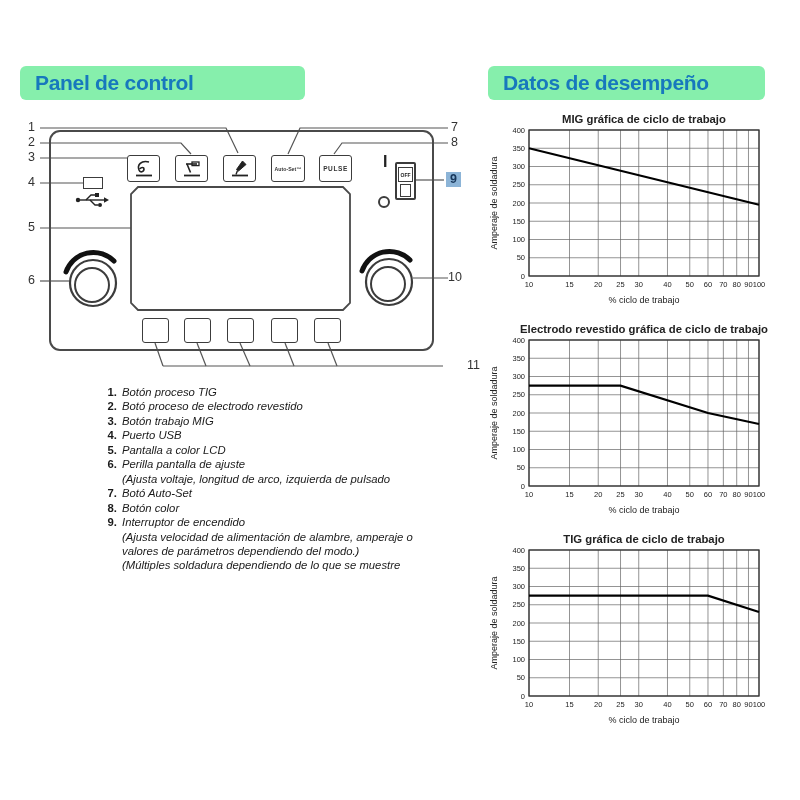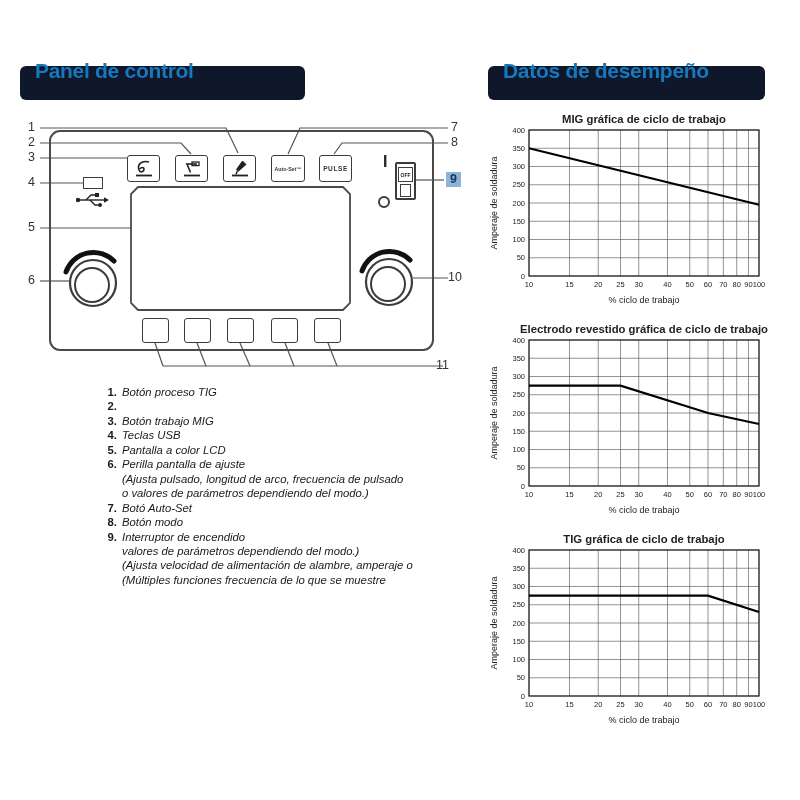--- a/index.html
+++ b/index.html
@@ -2,22 +2,22 @@
 <html><head>
 <meta charset="utf-8">
 <style>
   html,body{margin:0;padding:0;}
   body{
     width:800px;height:800px;position:relative;background:#ffffff;
     font-family:"Liberation Sans", sans-serif;color:#1a1a1a;overflow:hidden;
   }
   
   .hdr{
-    position:absolute;top:66px;height:33px;background:#0f172a;border-radius:6px;
-    display:flex;align-items:flex-end;padding:17px 15px;box-sizing:border-box;
+    position:absolute;top:66px;height:33px;background:#86efac;border-radius:6px;
+    display:flex;align-items:center;padding:17px 15px;box-sizing:border-box;
     font-weight:bold;font-size:21px;color:#1778bd;letter-spacing:-0.3px;
   }
   .hdr-left{left:20px;width:285px;}
   .hdr-right{left:488px;width:277px;}
 
   
   .diagram{position:absolute;left:0;top:0;width:800px;height:800px;pointer-events:none;}
   .overlay{position:absolute;left:0;top:0;}
 
   .co{position:absolute;font-size:12.5px;font-weight:500;color:#333;line-height:13px;}
@@ -161,64 +161,64 @@
   <span class="co" style="left:28px;top:121px;">1</span>
   <span class="co" style="left:28px;top:136px;">2</span>
   <span class="co" style="left:28px;top:151px;">3</span>
   <span class="co" style="left:28px;top:176px;">4</span>
   <span class="co" style="left:28px;top:221px;">5</span>
   <span class="co" style="left:28px;top:274px;">6</span>
   <span class="co" style="left:451px;top:121px;">7</span>
   <span class="co" style="left:451px;top:136px;">8</span>
   <span class="co hl" style="left:446px;top:172px;">9</span>
   <span class="co" style="left:448px;top:271px;">10</span>
-  <span class="co" style="left:436px;top:359px;">11</span>
+  <span class="co" style="left:467px;top:359px;">11</span>
 </div>
 
 <div class="legend">
     <div class="lrow">
       <span class="n">1.</span>
       <span class="t">Botón proceso TIG</span>
     </div>
     <div class="lrow">
       <span class="n">2.</span>
+      <span class="t">Botó proceso de electrodo revestido</span>
     </div>
     <div class="lrow">
       <span class="n">3.</span>
       <span class="t">Botón trabajo MIG</span>
     </div>
     <div class="lrow">
       <span class="n">4.</span>
-      <span class="t">Teclas USB</span>
+      <span class="t">Puerto USB</span>
     </div>
     <div class="lrow">
       <span class="n">5.</span>
       <span class="t">Pantalla a color LCD</span>
     </div>
     <div class="lrow">
       <span class="n">6.</span>
       <span class="t">Perilla pantalla de ajuste</span>
     </div>
-    <div class="lnote">(Ajusta pulsado, longitud de arco, frecuencia de pulsado</div>
-    <div class="lnote">o valores de parámetros dependiendo del modo.)</div>
+    <div class="lnote">(Ajusta voltaje, longitud de arco, izquierda de pulsado</div>
     <div class="lrow">
       <span class="n">7.</span>
       <span class="t">Botó Auto-Set</span>
     </div>
     <div class="lrow">
       <span class="n">8.</span>
-      <span class="t">Botón modo</span>
+      <span class="t">Botón color</span>
     </div>
     <div class="lrow">
       <span class="n">9.</span>
       <span class="t">Interruptor de encendido</span>
     </div>
+    <div class="lnote">(Ajusta velocidad de alimentación de alambre, amperaje o</div>
     <div class="lnote">valores de parámetros dependiendo del modo.)</div>
-    <div class="lnote">(Ajusta velocidad de alimentación de alambre, amperaje o</div>
-    <div class="lnote">(Múltiples funciones frecuencia de lo que se muestre</div>
+    <div class="lnote">(Múltiples soldadura dependiendo de lo que se muestre</div>
   </div>
 
 <div class="chart" id="chart0" style="top:108px;"><svg width="300" height="205" viewBox="0 0 300 205">
       <line x1="46" y1="22" x2="46" y2="168" stroke="#666" stroke-width="0.7"></line>
       <text x="46" y="179" font-size="7.5" text-anchor="middle">10</text>
       <line x1="86.50098958280671" y1="22" x2="86.50098958280671" y2="168" stroke="#666" stroke-width="0.7"></line>
       <text x="86.50098958280671" y="179" font-size="7.5" text-anchor="middle">15</text>
       <line x1="115.23689900271569" y1="22" x2="115.23689900271569" y2="168" stroke="#666" stroke-width="0.7"></line>
       <text x="115.23689900271569" y="179" font-size="7.5" text-anchor="middle">20</text>
       <line x1="137.52620199456868" y1="22" x2="137.52620199456868" y2="168" stroke="#666" stroke-width="0.7"></line>

